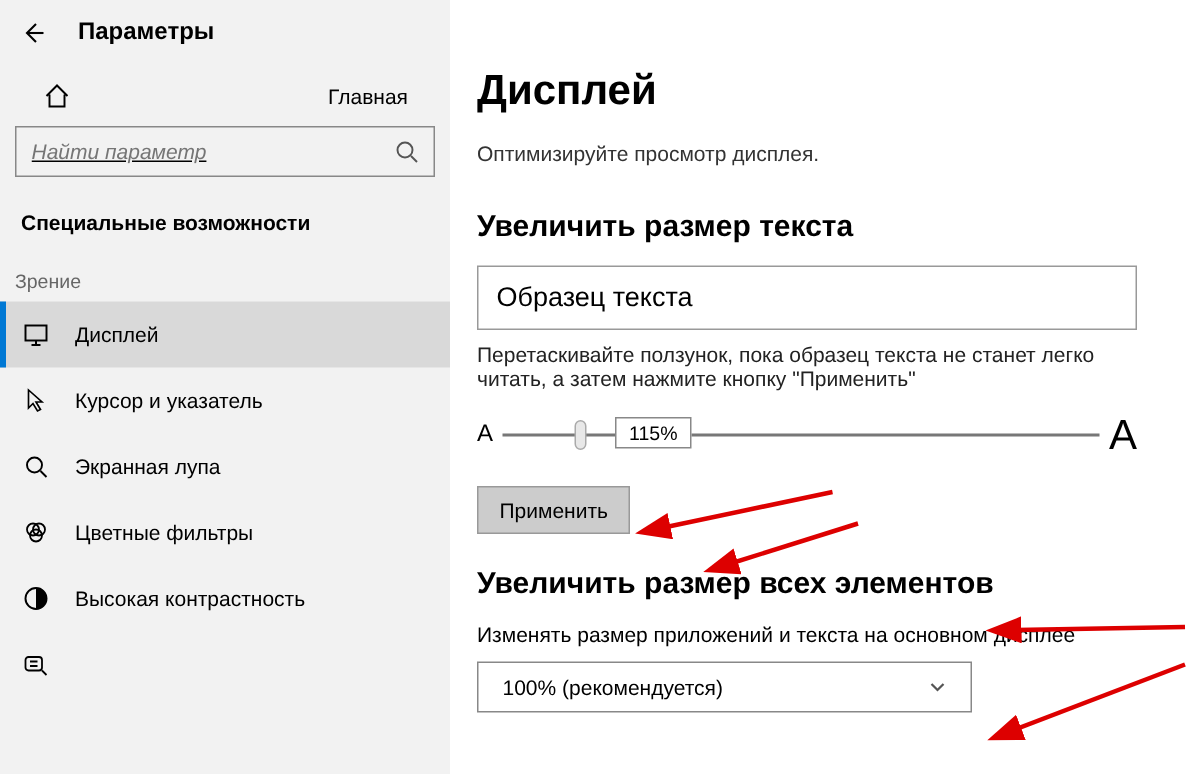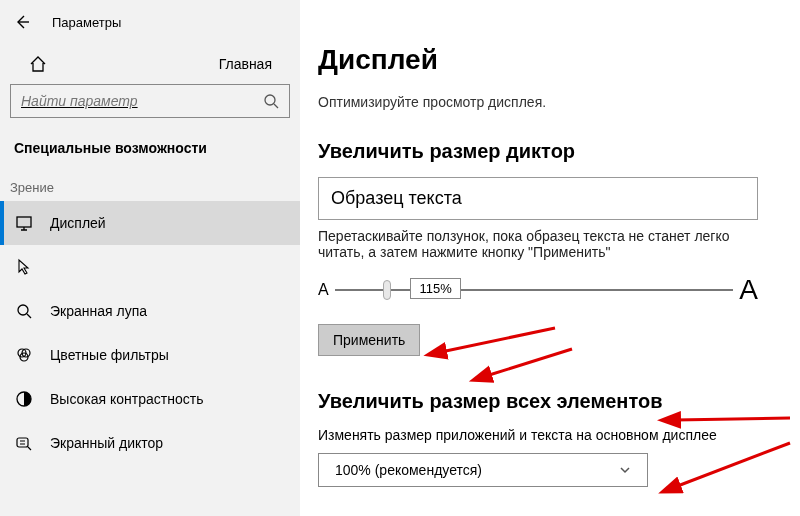--- a/index.html
+++ b/index.html
@@ -22,21 +22,21 @@
   .titlebar {
     display: flex; align-items: center;
     padding: 4px 10px 10px 10px;
     gap: 18px;
   }
   .back-btn {
     width: 24px; height: 24px;
     display: flex; align-items: center; justify-content: center;
     cursor: pointer;
   }
-  .app-title { font-size: 13px; }
+  .app-title { font-size: 16px; font-weight: bold; }
   .home-row {
     display: flex; align-items: center;
     padding: 10px 28px;
     gap: 16px;
     cursor: pointer;
     justify-content: space-between;
   }
   .home-row .icon { width: 20px; height: 20px; display:flex; align-items:center; justify-content:center; }
   .home-row .label { font-size: 14px; }
   .search-wrap { padding: 0 10px 14px 10px; }
@@ -115,21 +115,21 @@
     background: #fff;
     padding: 2px 8px;
     font-size: 13px;
   }
   .apply-btn {
     border: 1px solid #999;
     background: #ccc;
     padding: 7px 14px;
     font-size: 14px;
     cursor: pointer;
-    margin-bottom: 34px;
+    margin-bottom: 22px;
   }
   .field-label { font-size: 14px; margin-bottom: 10px; }
   .dropdown {
     border: 1px solid #888;
     width: 330px; height: 34px;
     display: flex; align-items: center; justify-content: space-between;
     padding: 0 16px;
     font-size: 14px;
     cursor: pointer;
   }
@@ -188,20 +188,21 @@
       </span>
       <span class="label">Дисплей</span>
     </div>
 
     <div class="nav-item">
       <span class="icon">
         <svg width="18" height="18" viewBox="0 0 18 18">
             <path d="M4 2 L4 14 L7 11 L10 16 L12 15 L9 10 L13 10 Z" stroke="#000" stroke-width="1.1" fill="none"></path>
           </svg>
       </span>
+      <span class="label">Курсор и указатель</span>
     </div>
 
     <div class="nav-item">
       <span class="icon">
         <svg width="18" height="18" viewBox="0 0 18 18">
             <circle cx="8" cy="8" r="5" stroke="#000" stroke-width="1.3" fill="none"></circle>
             <path d="M12 12 L16 16" stroke="#000" stroke-width="1.3"></path>
           </svg>
       </span>
       <span class="label">Экранная лупа</span>
@@ -228,29 +229,28 @@
       <span class="label">Высокая контрастность</span>
     </div>
 
     <div class="nav-item">
       <span class="icon">
         <svg width="18" height="18" viewBox="0 0 18 18">
             <rect x="2" y="4" width="11" height="9" rx="2" stroke="#000" stroke-width="1.2" fill="none"></rect>
             <path d="M5 7h5M5 10h5M13 13l3 3" stroke="#000" stroke-width="1.2" fill="none"></path>
           </svg>
       </span>
-      <span class="label">Экранный диктор</span>
     </div>
   </div>
 
   <div class="content">
     <h1 class="page-title">Дисплей</h1>
     <div class="subtitle">Оптимизируйте просмотр дисплея.</div>
 
-    <h2 class="sub-heading">Увеличить размер диктор</h2>
+    <h2 class="sub-heading">Увеличить размер текста</h2>
 
     <div class="sample-box">Образец текста</div>
 
     <div class="hint">Перетаскивайте ползунок, пока образец текста не станет легко читать, а затем нажмите кнопку "Применить"</div>
 
     <div class="slider-row">
       <span class="a-small">A</span>
       <div class="slider-track">
         <div class="slider-thumb"></div>
         <div class="slider-value">115%</div>

